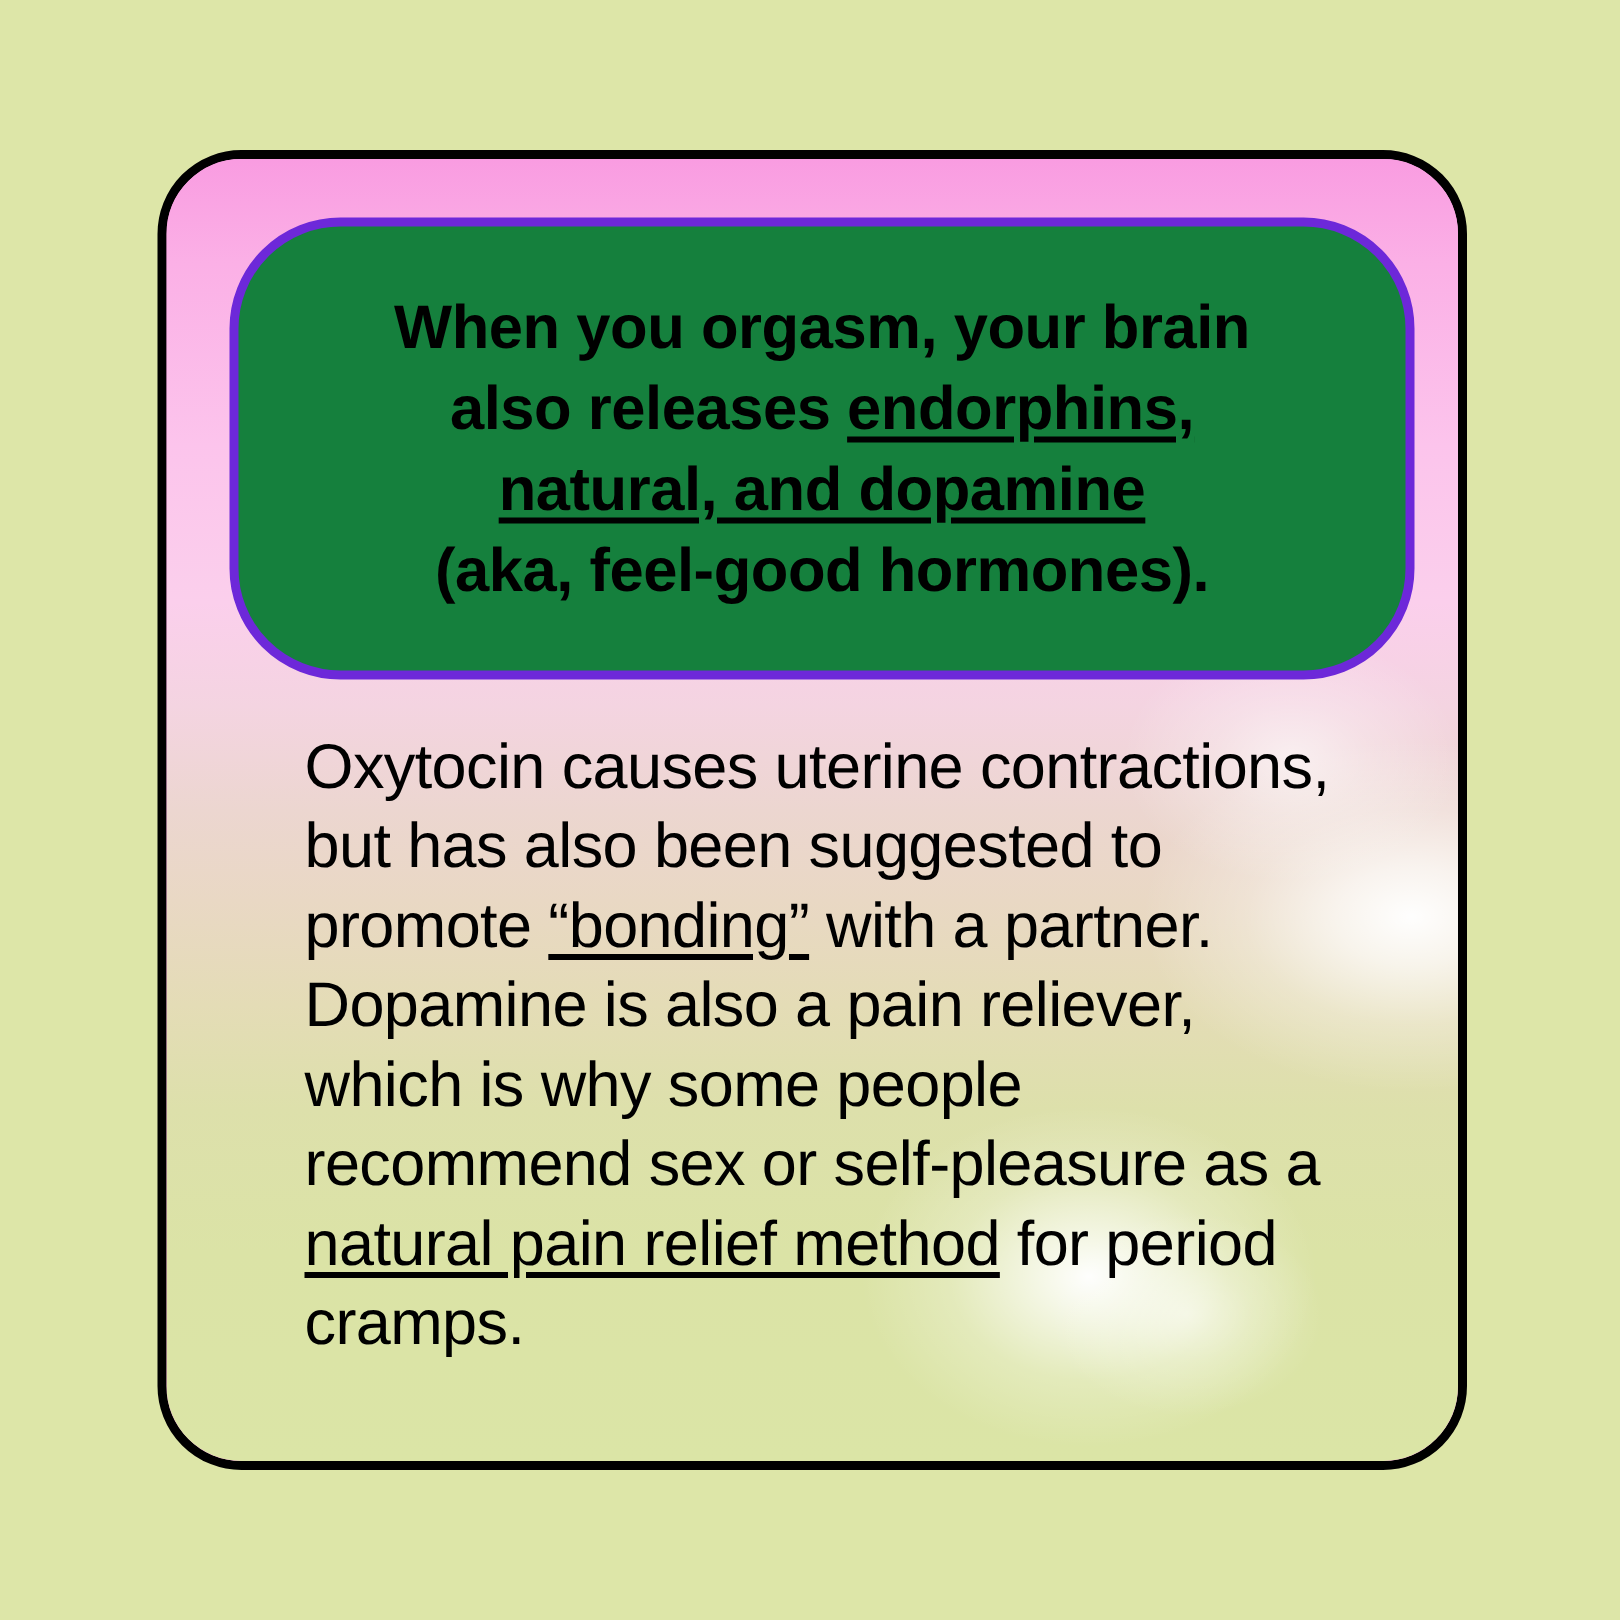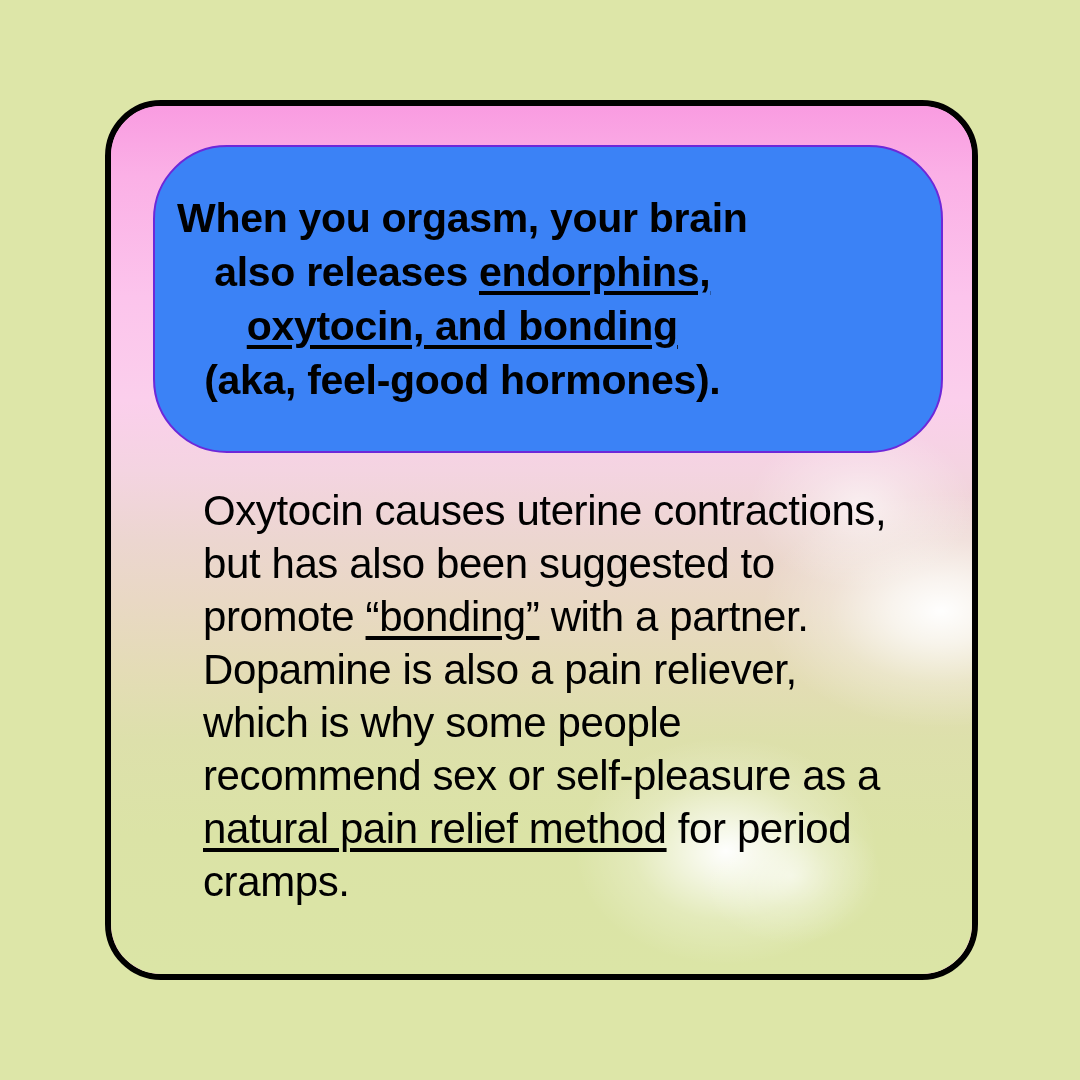--- a/index.html
+++ b/index.html
@@ -81,25 +81,26 @@
   }
 
   
   #bubble {
     position: absolute;
     left: 42px;
     top: 39px;
     width: 790px;
     height: 308px;
     box-sizing: border-box;
-    background: #3b82f6;
-    border: 2px solid #6d28d9;
+    background: #15803d;
+    border: 6px solid #6d28d9;
     border-radius: 74px;
     display: flex;
     align-items: center;
+    justify-content: center;
     z-index: 3;
   }
 
   #bubble-text {
     text-align: center;
     color: #000000;
     font-size: 41px;
     font-weight: 700;
     line-height: 54px;
     letter-spacing: -0.3px;
@@ -140,20 +141,20 @@
     <div id="card-gradient"></div>
 
     <div class="glow" id="glow-a"></div>
     <div class="glow" id="glow-c"></div>
     <div class="glow" id="glow-b"></div>
     <div class="glow" id="glow-d"></div>
 
     <div id="bubble">
       <div id="bubble-text"><span>When you orgasm, your brain
 also releases </span><span class="u">endorphins,
-oxytocin, and bonding</span><span>
+natural, and dopamine</span><span>
 (aka, feel-good hormones).</span></div>
     </div>
 
     <div id="body-copy"><span>Oxytocin causes uterine contractions, but has also been suggested to promote </span><span class="u">“bonding”</span><span> with a partner. Dopamine is also a pain reliever, which is why some people recommend sex or self-pleasure as a </span><span class="u">natural pain relief method</span><span> for period cramps.</span></div>
   </div>
 
 </div>
 
 </body></html>

